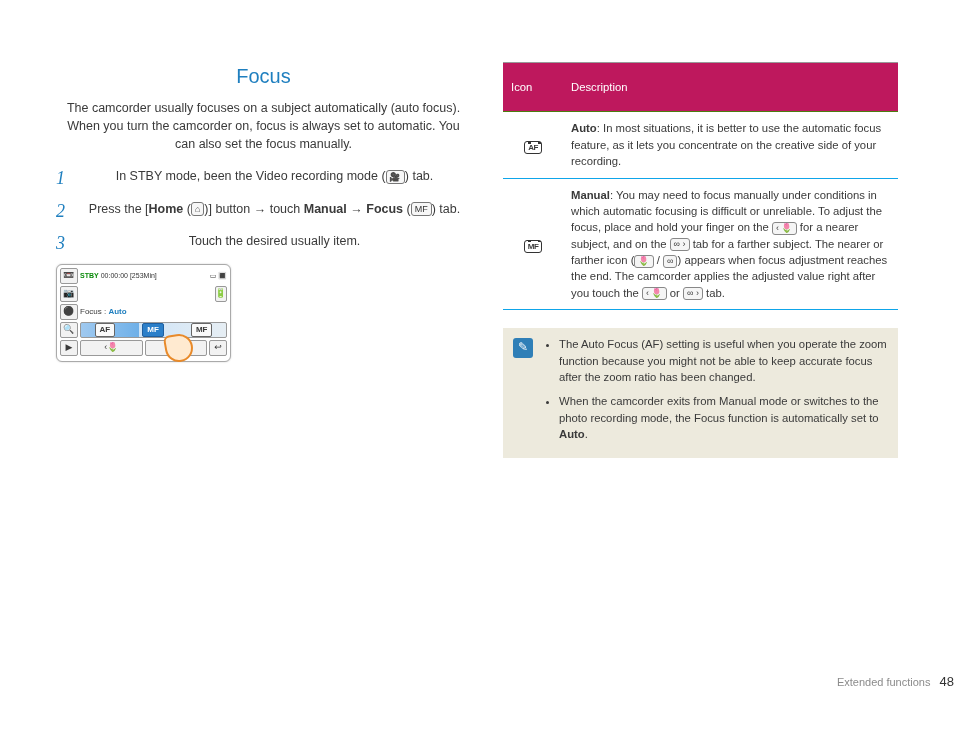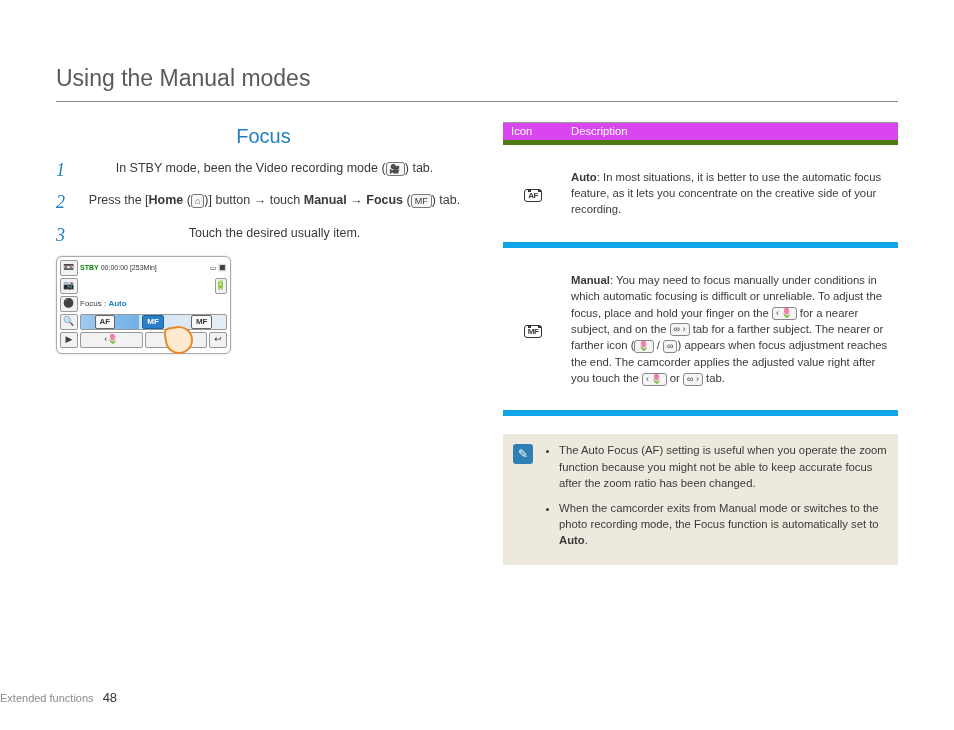--- a/index.html
+++ b/index.html
@@ -100,33 +100,33 @@
     pointer-events:none;
   }
 
   
   table.desc {
     width: 100%;
     border-collapse: collapse;
     font-size: 11.3px;
   }
   table.desc th {
-    background: #d946ef;
+    background: #be185d;
     color: #fff;
     text-align: left;
-    padding: 0 8px;
+    padding: 16px 8px;
     font-weight: 400;
     border-top: 1px solid #999;
-    border-bottom: 5px solid #4d7c0f;
+    border-bottom: 1px solid #4d7c0f;
   }
   table.desc th.icon { width: 60px; }
   table.desc td {
-    padding: 24px 8px;
+    padding: 8px 8px;
     vertical-align: middle;
-    border-bottom: 6px solid #0ea5e9;
+    border-bottom: 1px solid #0ea5e9;
   }
   table.desc td.iconcol { text-align:center; font-size:15px;}
   .mode-icon {
     display:inline-block; border:1.5px solid #333; border-radius:3px;
     padding: 0 3px; font-size:8px; font-weight:bold; letter-spacing:-0.5px;
     position:relative; line-height:11px;
   }
   .mode-icon::before, .mode-icon::after{
     content:""; position:absolute; width:3px; height:1.5px; background:#333;
   }
@@ -146,34 +146,34 @@
   }
   .notebox .noteicon{
     width:20px; height:20px; background:#2f7fb7; color:#fff; border-radius:3px;
     display:flex; align-items:center; justify-content:center; font-size:12px;
     flex-shrink:0; margin-top:2px; margin-left:6px;
   }
   .notebox ul { list-style: disc; padding-left: 16px; }
   .notebox li { margin-bottom: 8px; }
 
   .footer {
-    position:absolute; bottom:22px; left:0; width:100%; text-align:left;
+    position:absolute; bottom:38px; left:0; width:100%; text-align:right;
     font-size:11px; color:#8b8b8b;
   }
   .footer .pn { color:#333; font-size:13px; margin-left:6px; }
 </style>
 </head>
 <body>
 
 <div class="page">
-  <h1 class="chapter">Using the Manual modes</h1>
 
   <div class="cols">
     <div class="left">
       <h2 class="section">Focus</h2>
+      <p class="intro">The camcorder usually focuses on a subject automatically (auto focus). When you turn the camcorder on, focus is always set to automatic. You can also set the focus manually.</p>
 
       <ol class="steps">
         <li>
           <span>In STBY mode, been the Video recording mode (</span><span class="inline-icon">🎥</span><span>) tab.</span>
         </li>
         <li>
           <span>Press the [</span><span class="strong">Home</span><span> (</span><span class="inline-icon">⌂</span><span>)] button </span><span>→</span><span> touch </span><span class="strong">Manual</span><span> → </span>
           <span class="strong">Focus</span><span> (</span><span class="inline-icon">MF</span><span>) tab.</span>
         </li>
         <li>Touch the desired usually item.</li>

